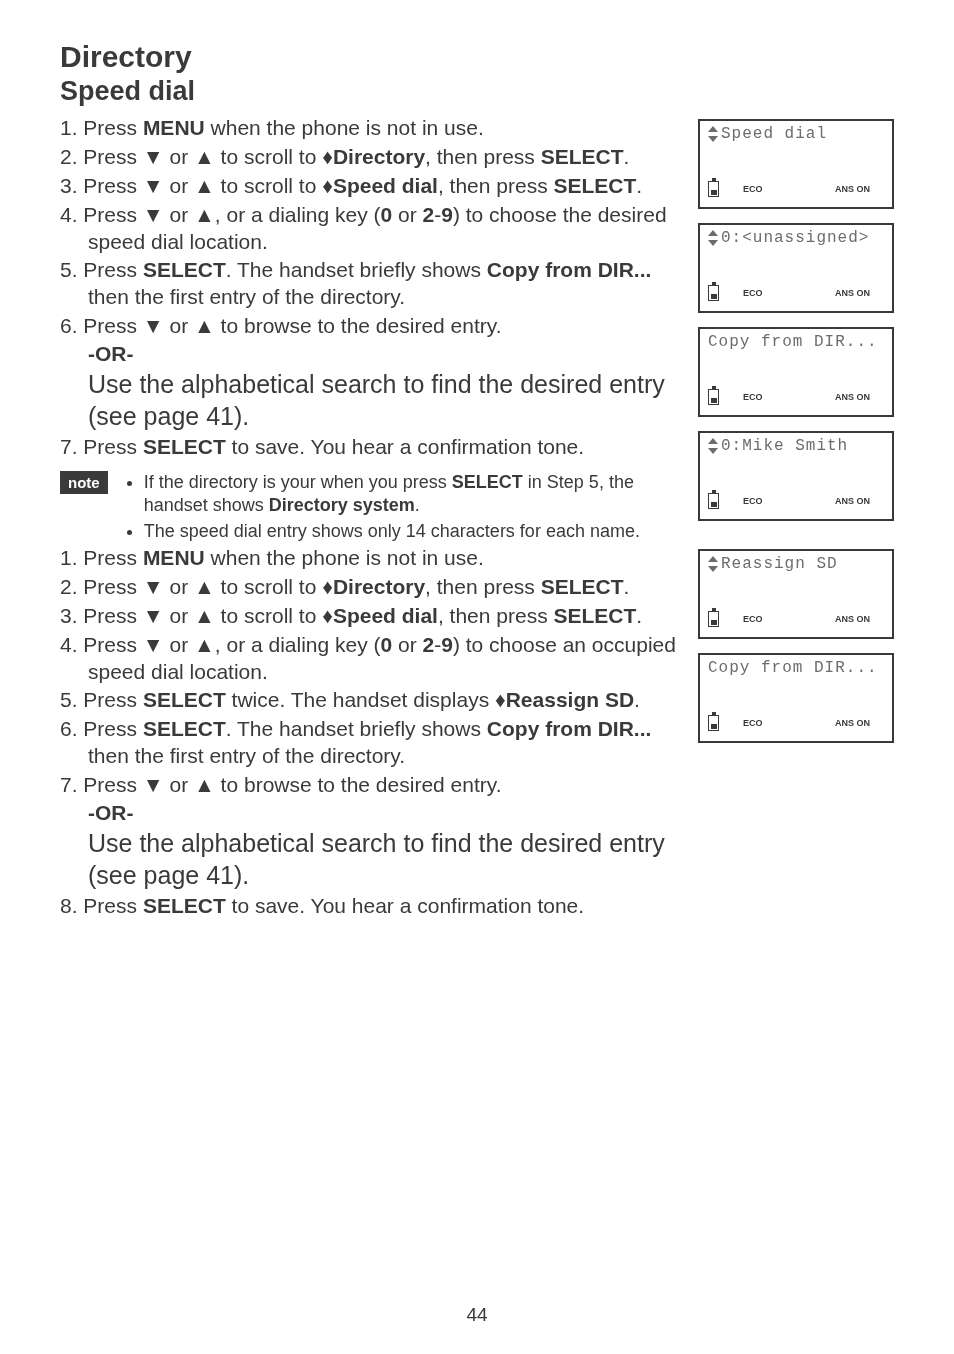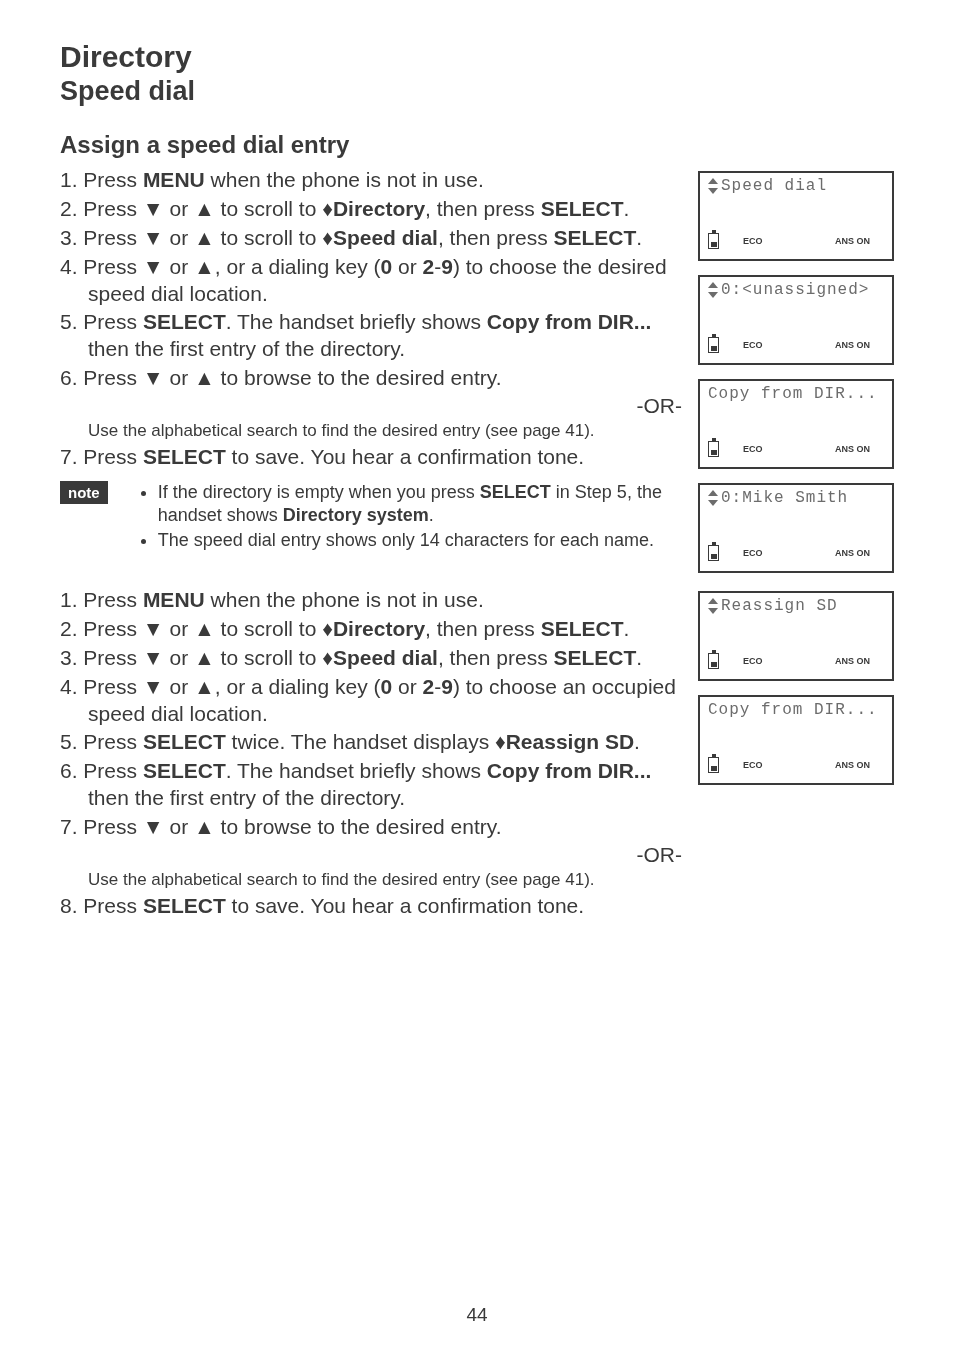--- a/index.html
+++ b/index.html
@@ -61,39 +61,38 @@
     line-height: 1.28;
     margin: 0 0 2px 0;
     padding-left: 28px;
     text-indent: -28px;
   }
   ol.steps > li::before {
     counter-increment: step;
     content: counter(step) ". ";
   }
   .or {
-    font-weight: normal;
+    font-weight: bold;
     margin: 2px 0 2px 28px;
     font-size: 21px;
     text-indent: 0;
-    text-align: right;
   }
   .sub-indent {
     margin-left: 28px;
     text-indent: 0;
-    font-size: 17px;
+    font-size: 25px;
     line-height: 1.28;
     margin-bottom: 2px;
   }
   .bold { font-weight: bold; }
 
   .note-block {
     display: flex;
     align-items: flex-start;
-    gap: 28px;
+    gap: 14px;
     margin-top: 10px;
   }
   .note-badge {
     background: #3a3a3a;
     color: #fff;
     font-weight: bold;
     font-size: 15px;
     padding: 3px 8px;
     flex: 0 0 auto;
   }
@@ -201,42 +200,41 @@
   }
 </style>
 </head>
 <body>
 
 <div class="page">
   <h1 class="directory">Directory</h1>
   <h2 class="speed-dial">Speed dial</h2>
 
 
-  <h3 class="sub">Assign a speed dial entry</h3>
 
   <div class="section-row">
     <div class="left-col">
       <ol class="steps">
         <li><span>Press </span><span class="bold">MENU</span><span> when the phone is not in use.</span></li>
         <li><span>Press ▼ or ▲ to scroll to </span><span class="bold">♦</span><span class="bold">Directory</span><span>, then press </span><span class="bold">SELECT</span><span>.</span></li>
         <li><span>Press ▼ or ▲ to scroll to </span><span class="bold">♦</span><span class="bold">Speed dial</span><span>, then press </span><span class="bold">SELECT</span><span>.</span></li>
         <li><span>Press ▼ or ▲, or a dialing key (</span><span class="bold">0</span><span> or </span><span class="bold">2</span><span>-</span><span class="bold">9</span><span>) to choose the desired speed dial location.</span></li>
         <li><span>Press </span><span class="bold">SELECT</span><span>. The handset briefly shows </span><span class="bold">Copy from DIR...</span><span> then the first entry of the directory.</span></li>
         <li><span>Press ▼ or ▲ to browse to the desired entry.</span></li>
       </ol>
       <div class="or">-OR-</div>
       <div class="sub-indent">Use the alphabetical search to find the desired entry (see page 41).</div>
       <ol class="steps" style="counter-reset: step 6;">
         <li><span>Press </span><span class="bold">SELECT</span><span> to save. You hear a confirmation tone.</span></li>
       </ol>
 
       <div class="note-block">
         <div class="note-badge">note</div>
         <ul class="note-list">
-          <li><span>If the directory is empty when you press </span><span class="bold">SELECT</span><span> in Step 5, the handset shows </span><span class="bold">Directory system</span><span>.</span></li>
+          <li><span>If the directory is your when you press </span><span class="bold">SELECT</span><span> in Step 5, the handset shows </span><span class="bold">Directory system</span><span>.</span></li>
           <li>The speed dial entry shows only 14 characters for each name.</li>
         </ul>
       </div>
     </div>
 
     <div class="right-col">
       <div class="lcd">
         <div class="lcd-line1">
             <span class="udarrow"></span>
             <span class="lcd-line1-text">Speed dial</span>

